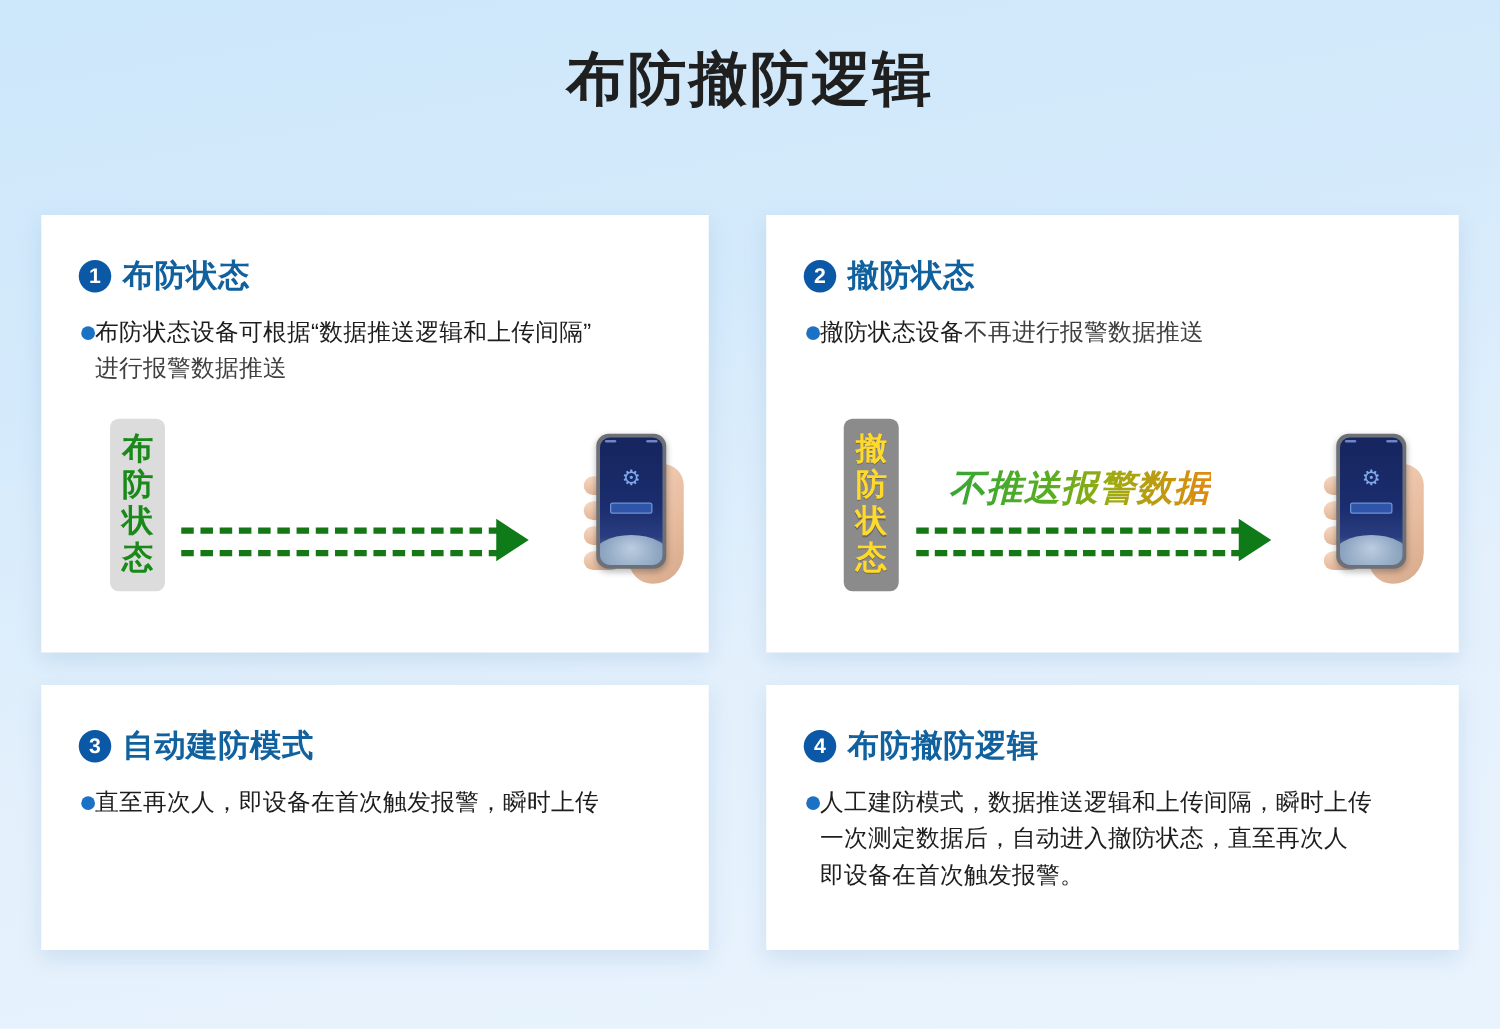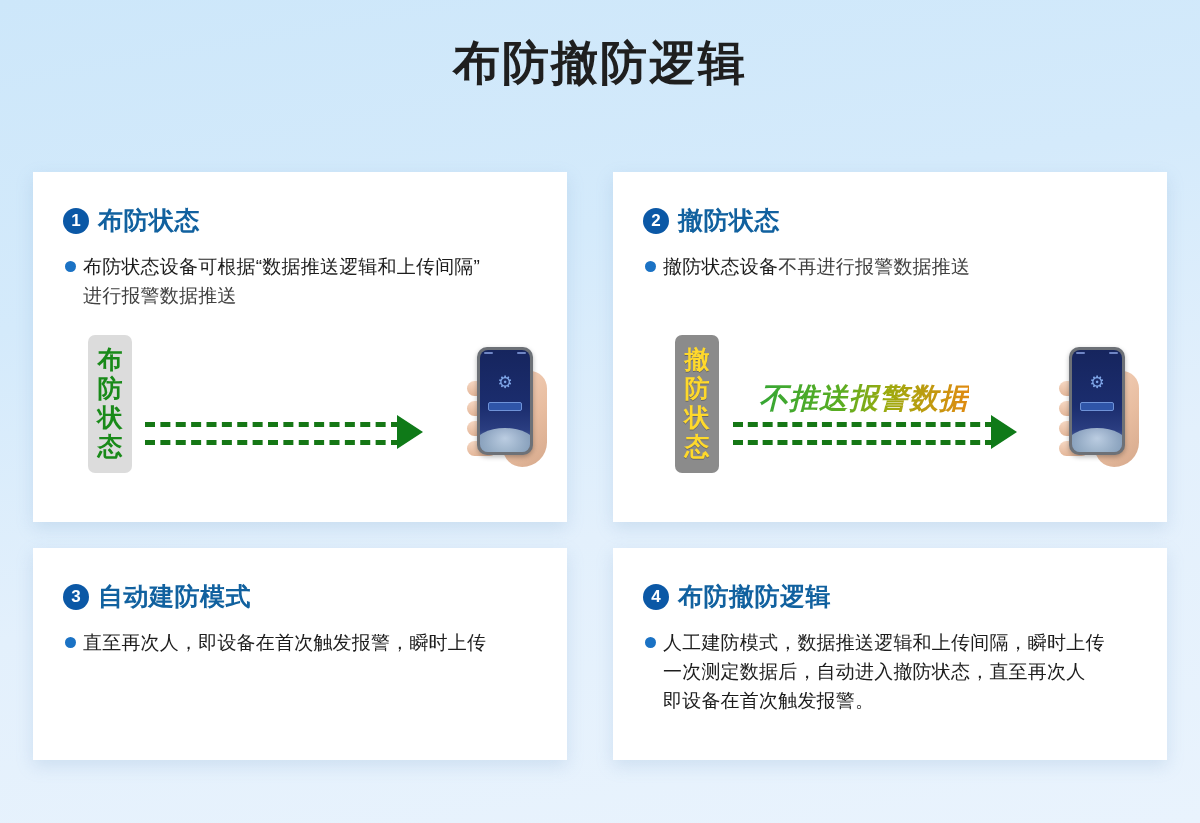--- a/index.html
+++ b/index.html
@@ -58,21 +58,20 @@
     font-size:25px;
     font-weight:bold;
     color:#11619f;
     letter-spacing:.5px;
   }
 
   .card-body{
     padding:16px 26px 0 32px;
     display:flex;
     align-items:flex-start;
-    gap:7px;
   }
   .bullet{
     width:11px; height:11px;
     border-radius:50%;
     background:#1b72c4;
     flex:0 0 auto;
     margin-top:8px;
   }
   .body-text{
     font-size:19px;
@@ -282,21 +281,21 @@
   </div>
 
   <div class="diagram">
     <div class="vlabel disarmed" style="left:62px;">
       <span>撤</span>
       <span>防</span>
       <span>状</span>
       <span>态</span>
     </div>
 
-    <div class="flow-text" style="left:146px; top:52px;">不推送报警数据</div>
+    <div class="flow-text" style="left:146px; top:44px;">不推送报警数据</div>
 
     <div class="arrow" style="left:120px; top:88px; width:300px; height:36px;">
       <div class="dash" style="left:0; top:7px; width:262px;"></div>
       <div class="dash" style="left:0; top:25px; width:262px;"></div>
       <div class="head" style="left:258px; top:0px;"></div>
     </div>
 
     <div class="phone-wrap" style="left:440px; top:20px; width:100px; height:130px;">
       <div class="hand">
         <div class="palm"></div>

